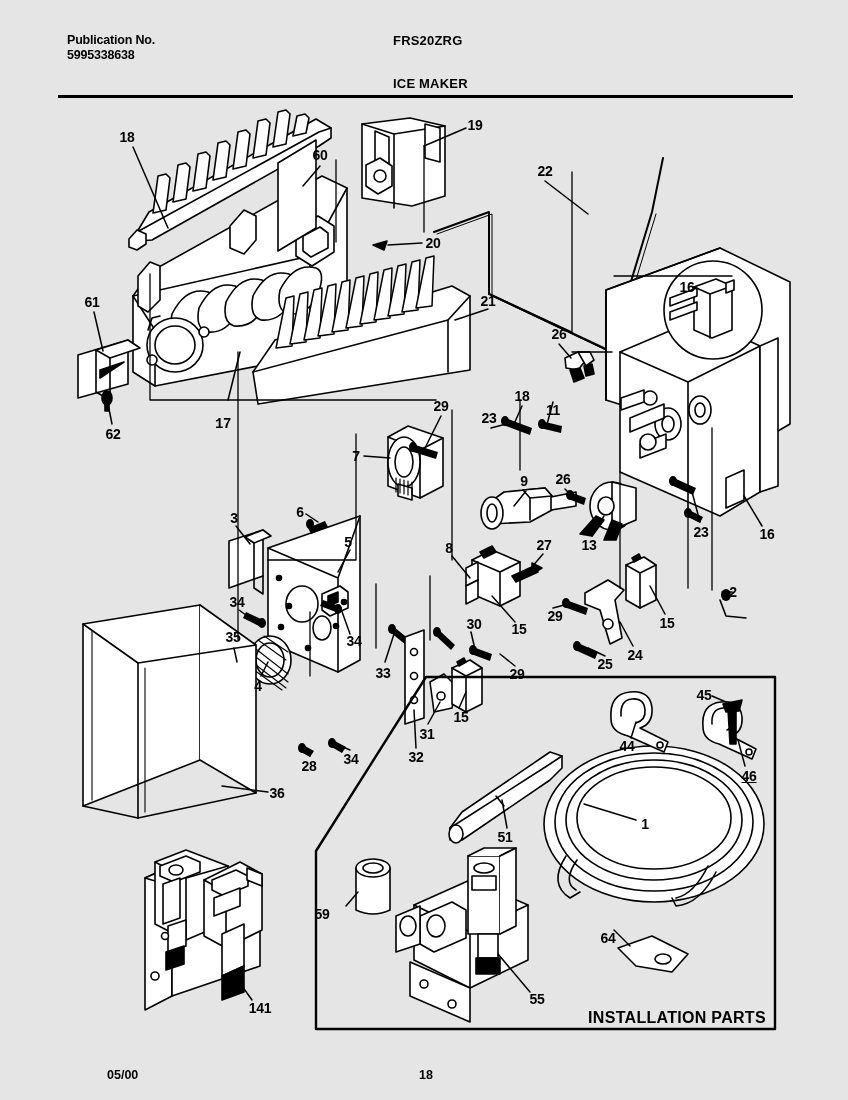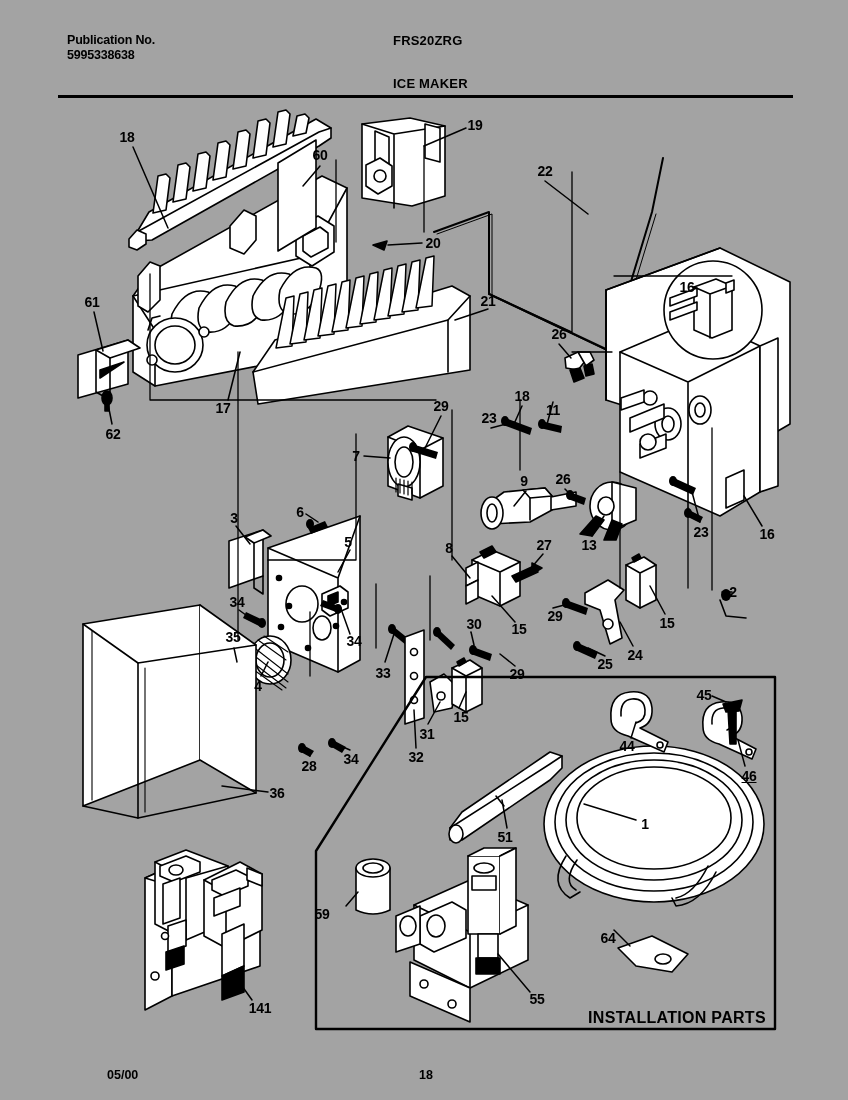--- a/index.html
+++ b/index.html
@@ -9,21 +9,21 @@
     background: #ffffff;
   }
   body {
     font-family: "Liberation Sans", sans-serif;
     -webkit-font-smoothing: none;
   }
   #page {
     position: relative;
     width: 848px;
     height: 1100px;
-    background: #a3a3a3;
+    background: #e5e5e5;
     overflow: hidden;
   }
   
   .hdr-label {
     position: absolute;
     font-weight: bold;
     font-size: 12.5px;
     color: #000;
     line-height: 1.25;
     white-space: pre;
@@ -552,21 +552,21 @@
       <div class="callout" style="left: 127px; top: 137px;">18</div>
       <div class="callout" style="left: 320px; top: 155px;">60</div>
       <div class="callout" style="left: 475px; top: 125px;">19</div>
       <div class="callout" style="left: 545px; top: 171px;">22</div>
       <div class="callout" style="left: 433px; top: 243px;">20</div>
       <div class="callout" style="left: 687px; top: 287px;">16</div>
       <div class="callout" style="left: 488px; top: 301px;">21</div>
       <div class="callout" style="left: 92px; top: 302px;">61</div>
       <div class="callout" style="left: 559px; top: 334px;">26</div>
       <div class="callout" style="left: 113px; top: 434px;">62</div>
-      <div class="callout" style="left: 223px; top: 408px;">17</div>
+      <div class="callout" style="left: 223px; top: 424px; font-family: Liberation Mono, monospace;">17</div>
       <div class="callout" style="left: 441px; top: 406px;">29</div>
       <div class="callout" style="left: 489px; top: 418px;">23</div>
       <div class="callout" style="left: 522px; top: 396px;">18</div>
       <div class="callout" style="left: 553px; top: 410px;">11</div>
       <div class="callout" style="left: 356px; top: 456px;">7</div>
       <div class="callout" style="left: 524px; top: 481px;">9</div>
       <div class="callout" style="left: 563px; top: 479px;">26</div>
       <div class="callout" style="left: 589px; top: 545px;">13</div>
       <div class="callout" style="left: 701px; top: 532px;">23</div>
       <div class="callout" style="left: 767px; top: 534px;">16</div>

